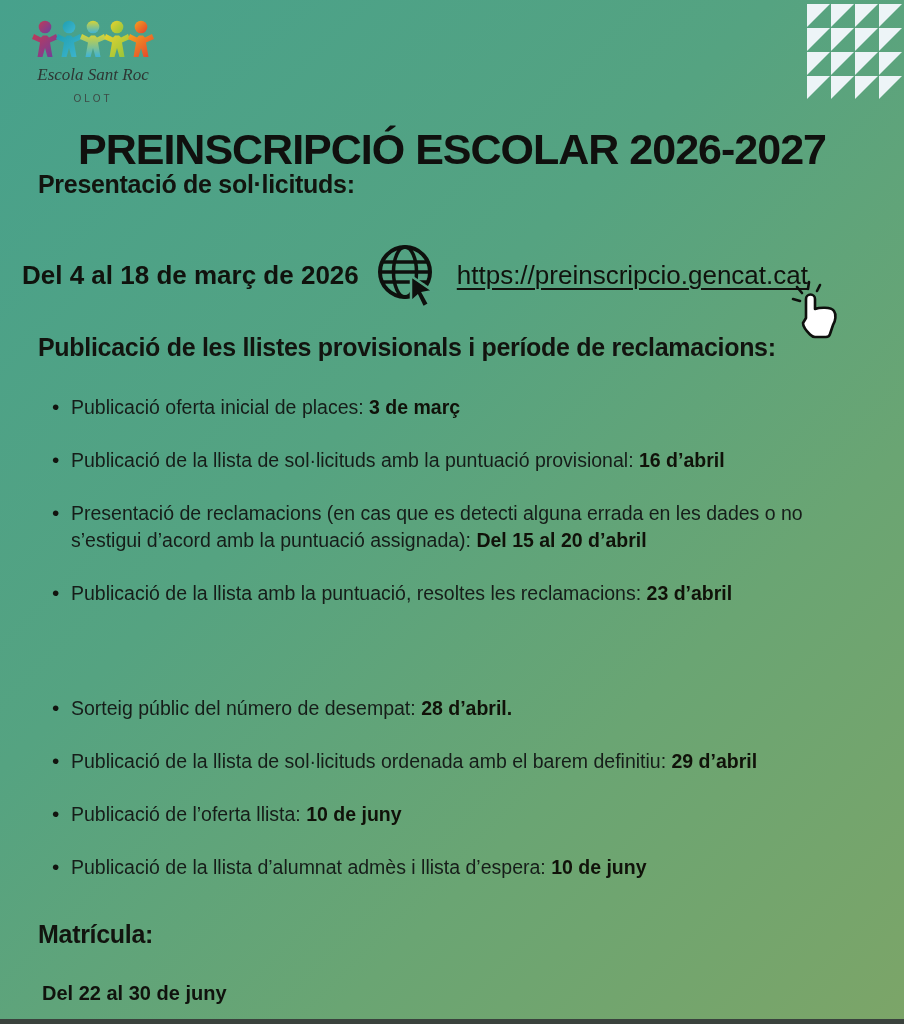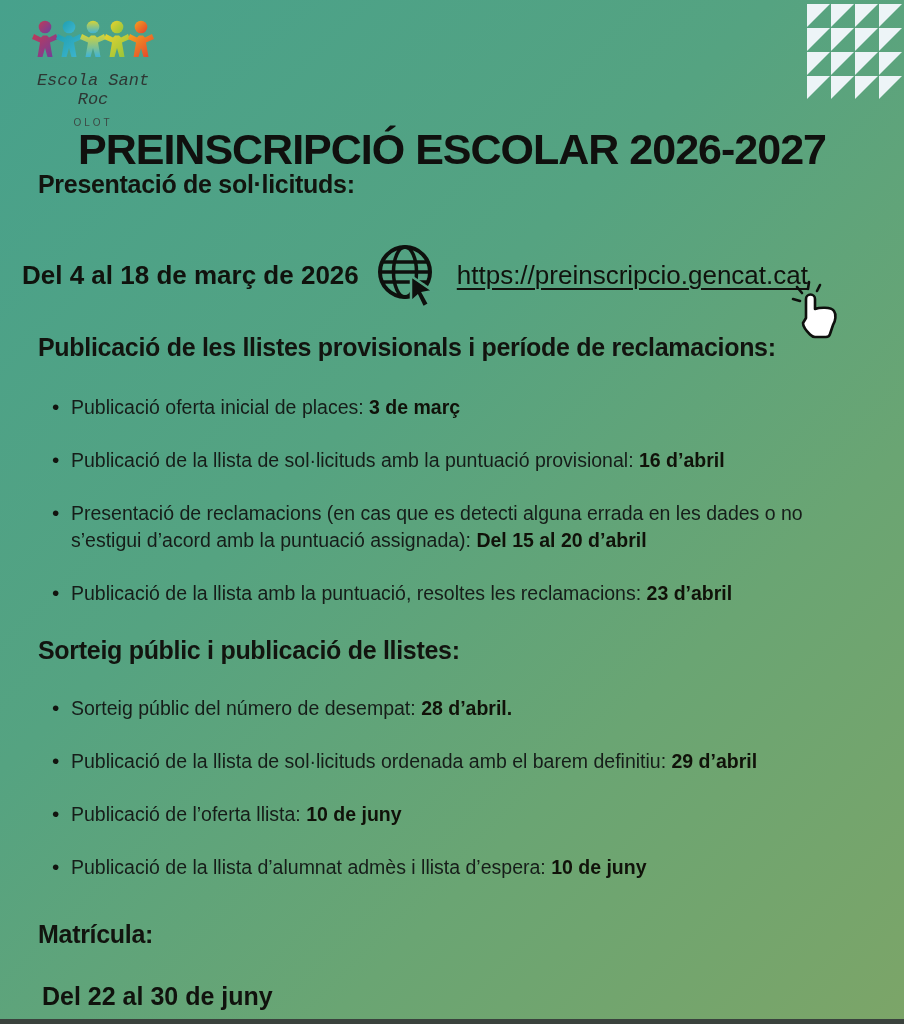--- a/index.html
+++ b/index.html
@@ -3,21 +3,21 @@
 <meta charset="utf-8">
 <style>
   html,body{margin:0;padding:0;background:#222;}
   .poster{
     position:relative;width:904px;height:1024px;overflow:hidden;
     background:linear-gradient(135deg,#47a18c 0%,#55a381 40%,#6aa573 70%,#7ca568 100%);
     font-family:"Liberation Sans",sans-serif;color:#171e1c;
   }
   
   .logo{position:absolute;left:18px;top:18px;width:150px;text-align:center;}
-  .logo-name{font-family:Liberation Mono, monospace;font-style:italic;font-size:17px;color:#2e3734;margin-top:7px;}
+  .logo-name{font-family:Liberation Serif, serif;font-style:italic;font-size:17px;color:#2e3734;margin-top:1px;}
   .logo-city{font-size:10px;letter-spacing:3px;color:#3d4a45;margin-top:8px;}
   
   .tri-grid{position:absolute;top:4px;right:2px;display:grid;
     grid-template-columns:repeat(4,23px);grid-template-rows:repeat(4,23px);gap:1px;}
   .tri{background:#edf4f7;clip-path:polygon(0 0,100% 0,0 100%);}
   
   .title{position:absolute;left:0;right:0;top:96px;text-align:center;
     font-size:43px;font-weight:700;letter-spacing:-1px;color:#10100e;white-space:nowrap;}
   .sec-heading{position:absolute;font-size:25px;font-weight:700;letter-spacing:-0.3px;color:#12140f;white-space:nowrap;}
   
@@ -26,21 +26,21 @@
   .globe{width:70px;height:74px;flex:0 0 auto;}
   .weblink{font-size:26px;color:#10120d;text-decoration:underline;
     text-underline-offset:4px;text-decoration-thickness:2px;white-space:nowrap;}
   .hand{position:absolute;left:784px;top:278px;width:62px;height:68px;}
   
   .bullets{position:absolute;left:50px;margin:0;padding:0;list-style:none;width:812px;}
   .bullets li{position:relative;padding-left:21px;margin-bottom:26px;
     font-size:19.5px;line-height:1.38;color:#161d19;}
   .bullets li::before{content:"\2022";position:absolute;left:2px;top:-1px;font-size:21px;color:#12140f;}
   .bullets b{font-weight:700;color:#101209;}
-  .matric-date{position:absolute;left:42px;top:982px;font-size:25px;font-weight:700;color:#10120d;}
+  .matric-date{position:absolute;left:42px;top:982px;font-size:20px;font-weight:700;color:#10120d;}
   .bottom-bar{position:absolute;left:0;right:0;bottom:0;height:5px;background:#3a423d;}
 </style>
 </head>
 <body>
 
 <div class="poster">
 
   <div class="logo">
     <svg width="128" height="42" viewBox="0 0 128 42">
       <defs>
@@ -131,21 +131,20 @@
   </svg>
 
   <div class="sec-heading" style="left:38px;top:333px;">Publicació de les llistes provisionals i període de reclamacions:</div>
   <ul class="bullets" style="top:394px;">
     <li><span>Publicació oferta inicial de places: </span><b>3 de març</b></li>
     <li><span>Publicació de la llista de sol·licituds amb la puntuació provisional: </span><b>16 d’abril</b></li>
     <li><span>Presentació de reclamacions (en cas que es detecti alguna errada en les dades o no s’estigui d’acord amb la puntuació assignada): </span><b>Del 15 al 20 d’abril</b></li>
     <li><span>Publicació de la llista amb la puntuació, resoltes les reclamacions: </span><b>23 d’abril</b></li>
   </ul>
 
-  <div class="sec-heading" style="left:38px;top:636px;">Sorteig públic i publicació de llistes:</div>
   <ul class="bullets" style="top:695px;">
     <li><span>Sorteig públic del número de desempat: </span><b>28 d’abril.</b></li>
     <li><span>Publicació de la llista de sol·licituds ordenada amb el barem definitiu: </span><b>29 d’abril</b></li>
     <li><span>Publicació de l’oferta llista: </span><b>10 de juny</b></li>
     <li><span>Publicació de la llista d’alumnat admès i llista d’espera: </span><b>10 de juny</b></li>
   </ul>
 
   <div class="sec-heading" style="left:38px;top:920px;">Matrícula:</div>
   <div class="matric-date">Del 22 al 30 de juny</div>
 

